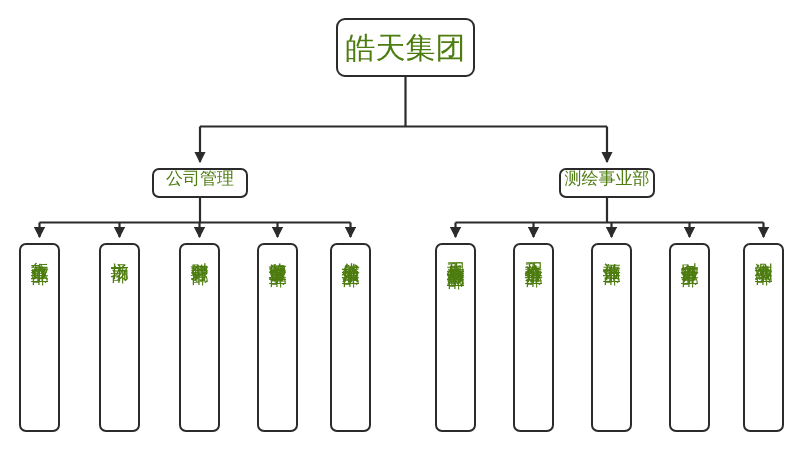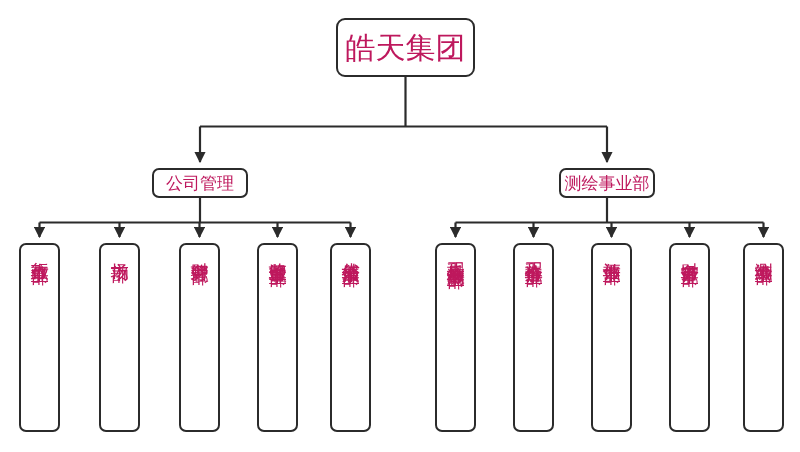--- a/index.html
+++ b/index.html
@@ -34,21 +34,21 @@
     display: flex;
     align-items: flex-start;
     justify-content: center;
     z-index: 2;
   }
   .node-root {
     border-radius: 9px;
     align-items: center;
   }
   .node-label {
-    color: #be185d;
+    color: #4d7c0f;
     line-height: 1.08;
     text-align: center;
     letter-spacing: 0;
   }
   .label-root {
     font-size: 30px;
     font-weight: 400;
     line-height: 1;
   }
   .label-mid {
@@ -59,21 +59,21 @@
   .label-leaf {
     font-size: 18px;
     font-weight: 400;
     writing-mode: vertical-rl;
     text-orientation: upright;
     line-height: 1.03;
     letter-spacing: 1px;
     margin-top: 3px;
   }
   .node-mid {
-    align-items: center;
+    align-items: flex-start;
   }
 </style>
 </head>
 <body>
 
 <div id="chart-root">
 
   <svg id="chart-svg" viewBox="0 0 800 452" xmlns="http://www.w3.org/2000/svg">
     <defs>
       <marker id="arrow" viewBox="0 0 10 10" refX="9" refY="5" markerWidth="5.2" markerHeight="5.2" orient="auto-start-reverse">

